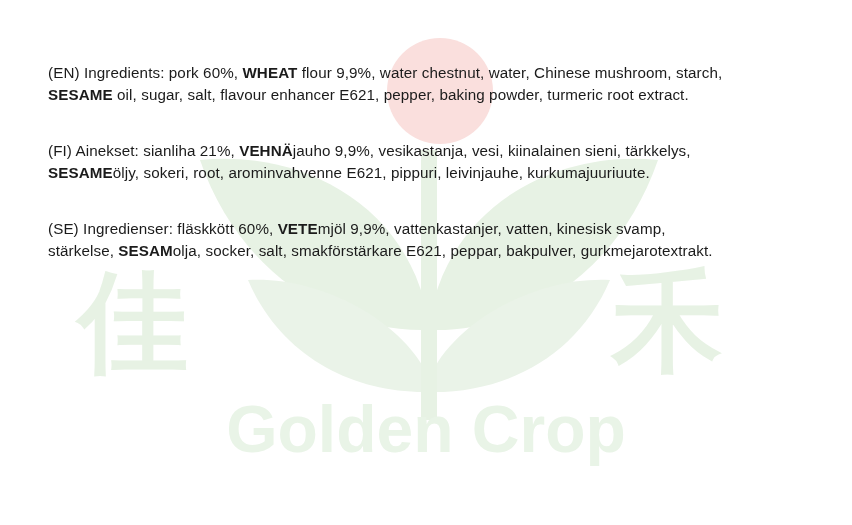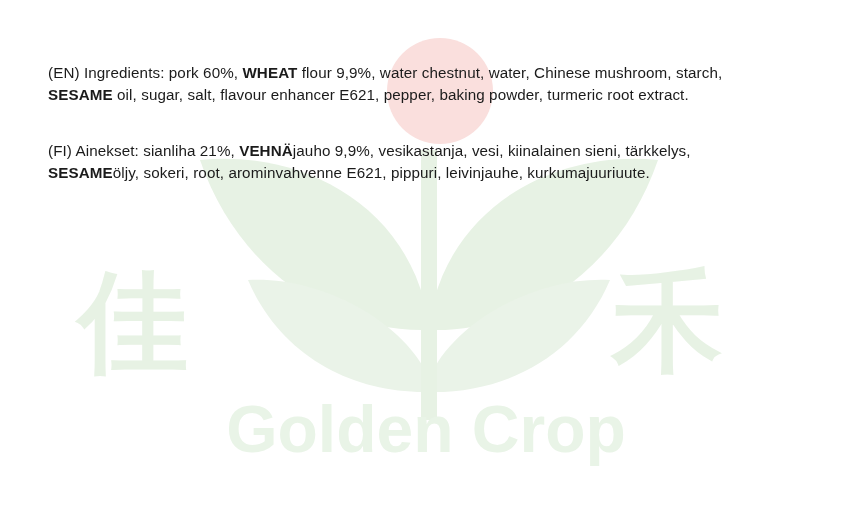--- a/index.html
+++ b/index.html
@@ -93,16 +93,18 @@
   </div>
 
   <div id="content">
 
     <p class="block"><span>(EN) Ingredients: pork 60%, </span><b>WHEAT</b><span> flour 9,9%, water chestnut, water, Chinese mushroom, starch,
 </span><b>SESAME</b><span> oil, sugar, salt, flavour enhancer E621, pepper, baking powder, turmeric root extract.</span></p>
 
     <p class="block"><span>(FI) Ainekset: sianliha 21%, </span><b>VEHNÄ</b><span>jauho 9,9%, vesikastanja, vesi, kiinalainen sieni, tärkkelys,
 </span><b>SESAME</b><span>öljy, sokeri, root, arominvahvenne E621, pippuri, leivinjauhe, kurkumajuuriuute.</span></p>
 
+    <p class="block"><span>(SE) Ingredienser: fläskkött 60%, </span><b>VETE</b><span>mjöl 9,9%, vattenkastanjer, vatten, kinesisk svamp,
+stärkelse, </span><b>SESAM</b><span>olja, socker, salt, smakförstärkare E621, peppar, bakpulver, gurkmejarotextrakt.</span></p>
 
   </div>
 
 </div>
 
 </body></html>

